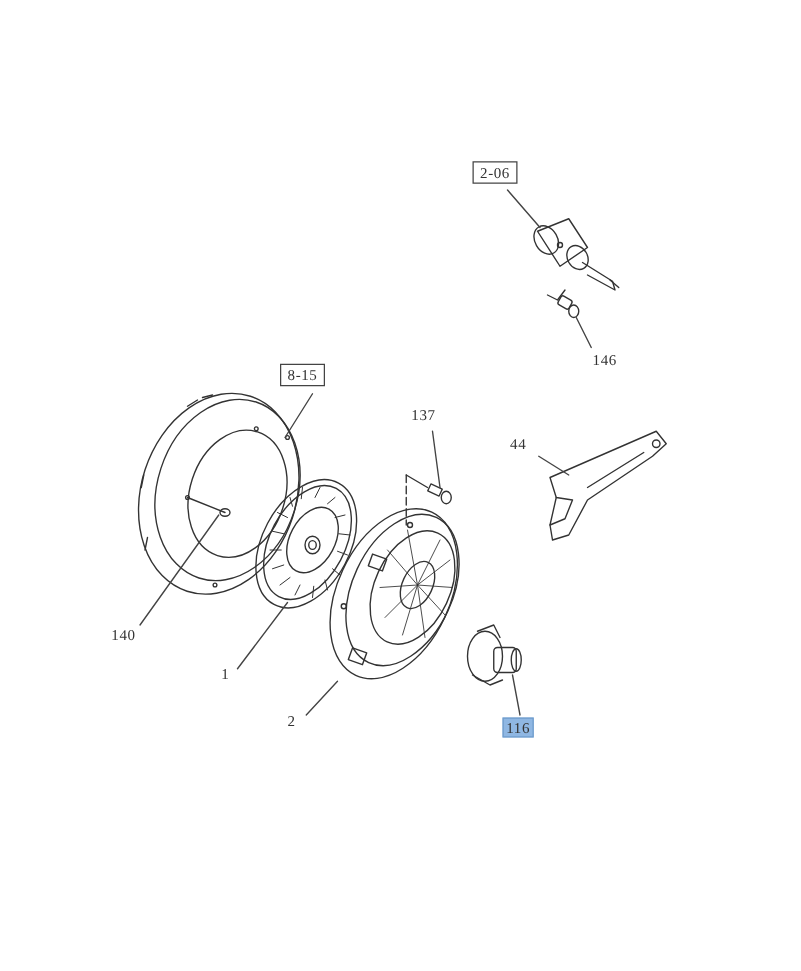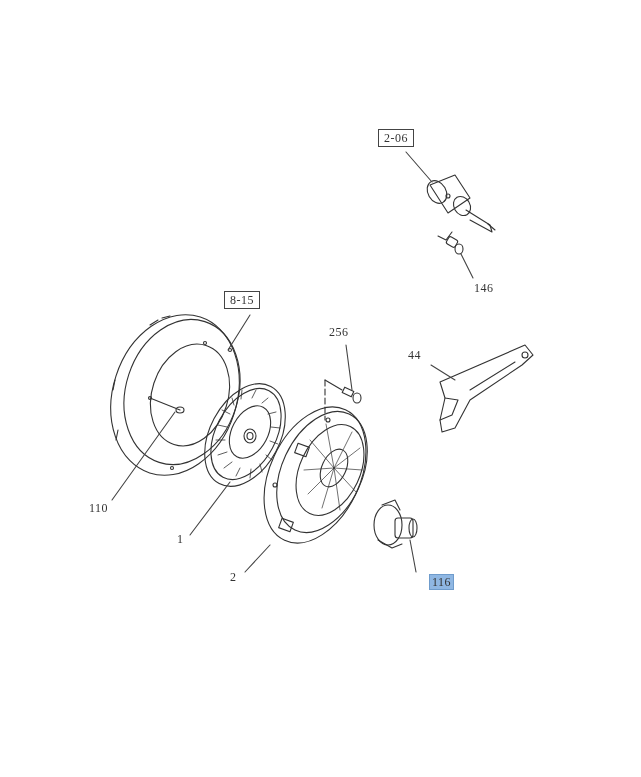--- a/index.html
+++ b/index.html
@@ -99,18 +99,18 @@
       <ellipse cx="413" cy="528" rx="4" ry="9"></ellipse>
       <path d="M378 540 L392 548 L402 544"></path>
     </g>
     <line x1="410" y1="540" x2="416" y2="572" stroke="#444"></line>
   </g>
 </svg>
 
 <div class="label boxed" style="left:378px;top:129px;">2-06</div>
 <div class="label" style="left:462px;top:282px;margin-left:12px;">146</div>
 <div class="label boxed" style="left:224px;top:291px;">8-15</div>
-<div class="label" style="left:329px;top:326px;">256</div>
+<div class="label" style="left:329px;top:326px;">137</div>
 <div class="label" style="left:408px;top:349px;">44</div>
-<div class="label" style="left:89px;top:502px;">110</div>
+<div class="label" style="left:89px;top:502px;">140</div>
 <div class="label" style="left:177px;top:533px;">1</div>
 <div class="label" style="left:230px;top:571px;">2</div>
-<div class="label hl" style="left:402px;top:574px;margin-left:27px;">116</div>
+<div class="label hl" style="left:402px;top:574px;">116</div>
 
 </body></html>

